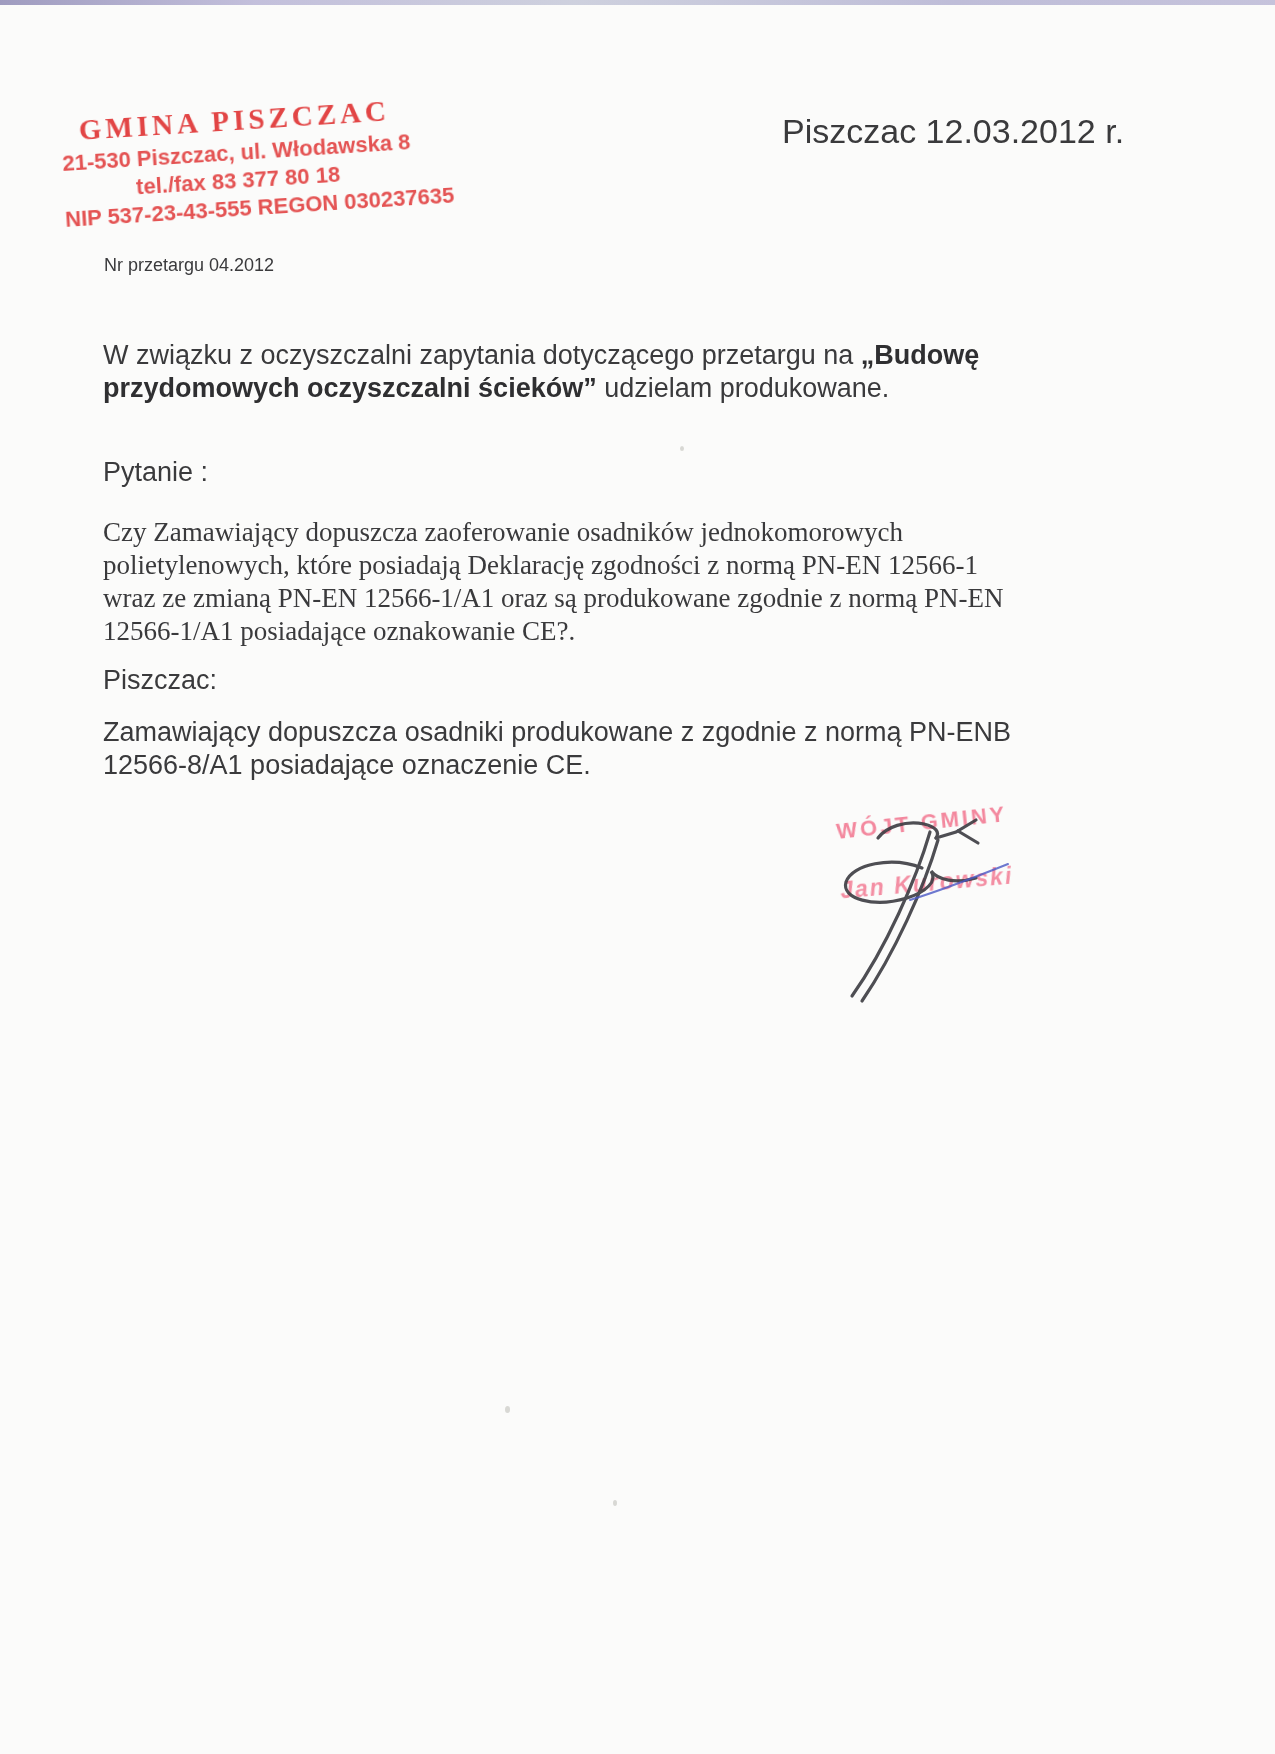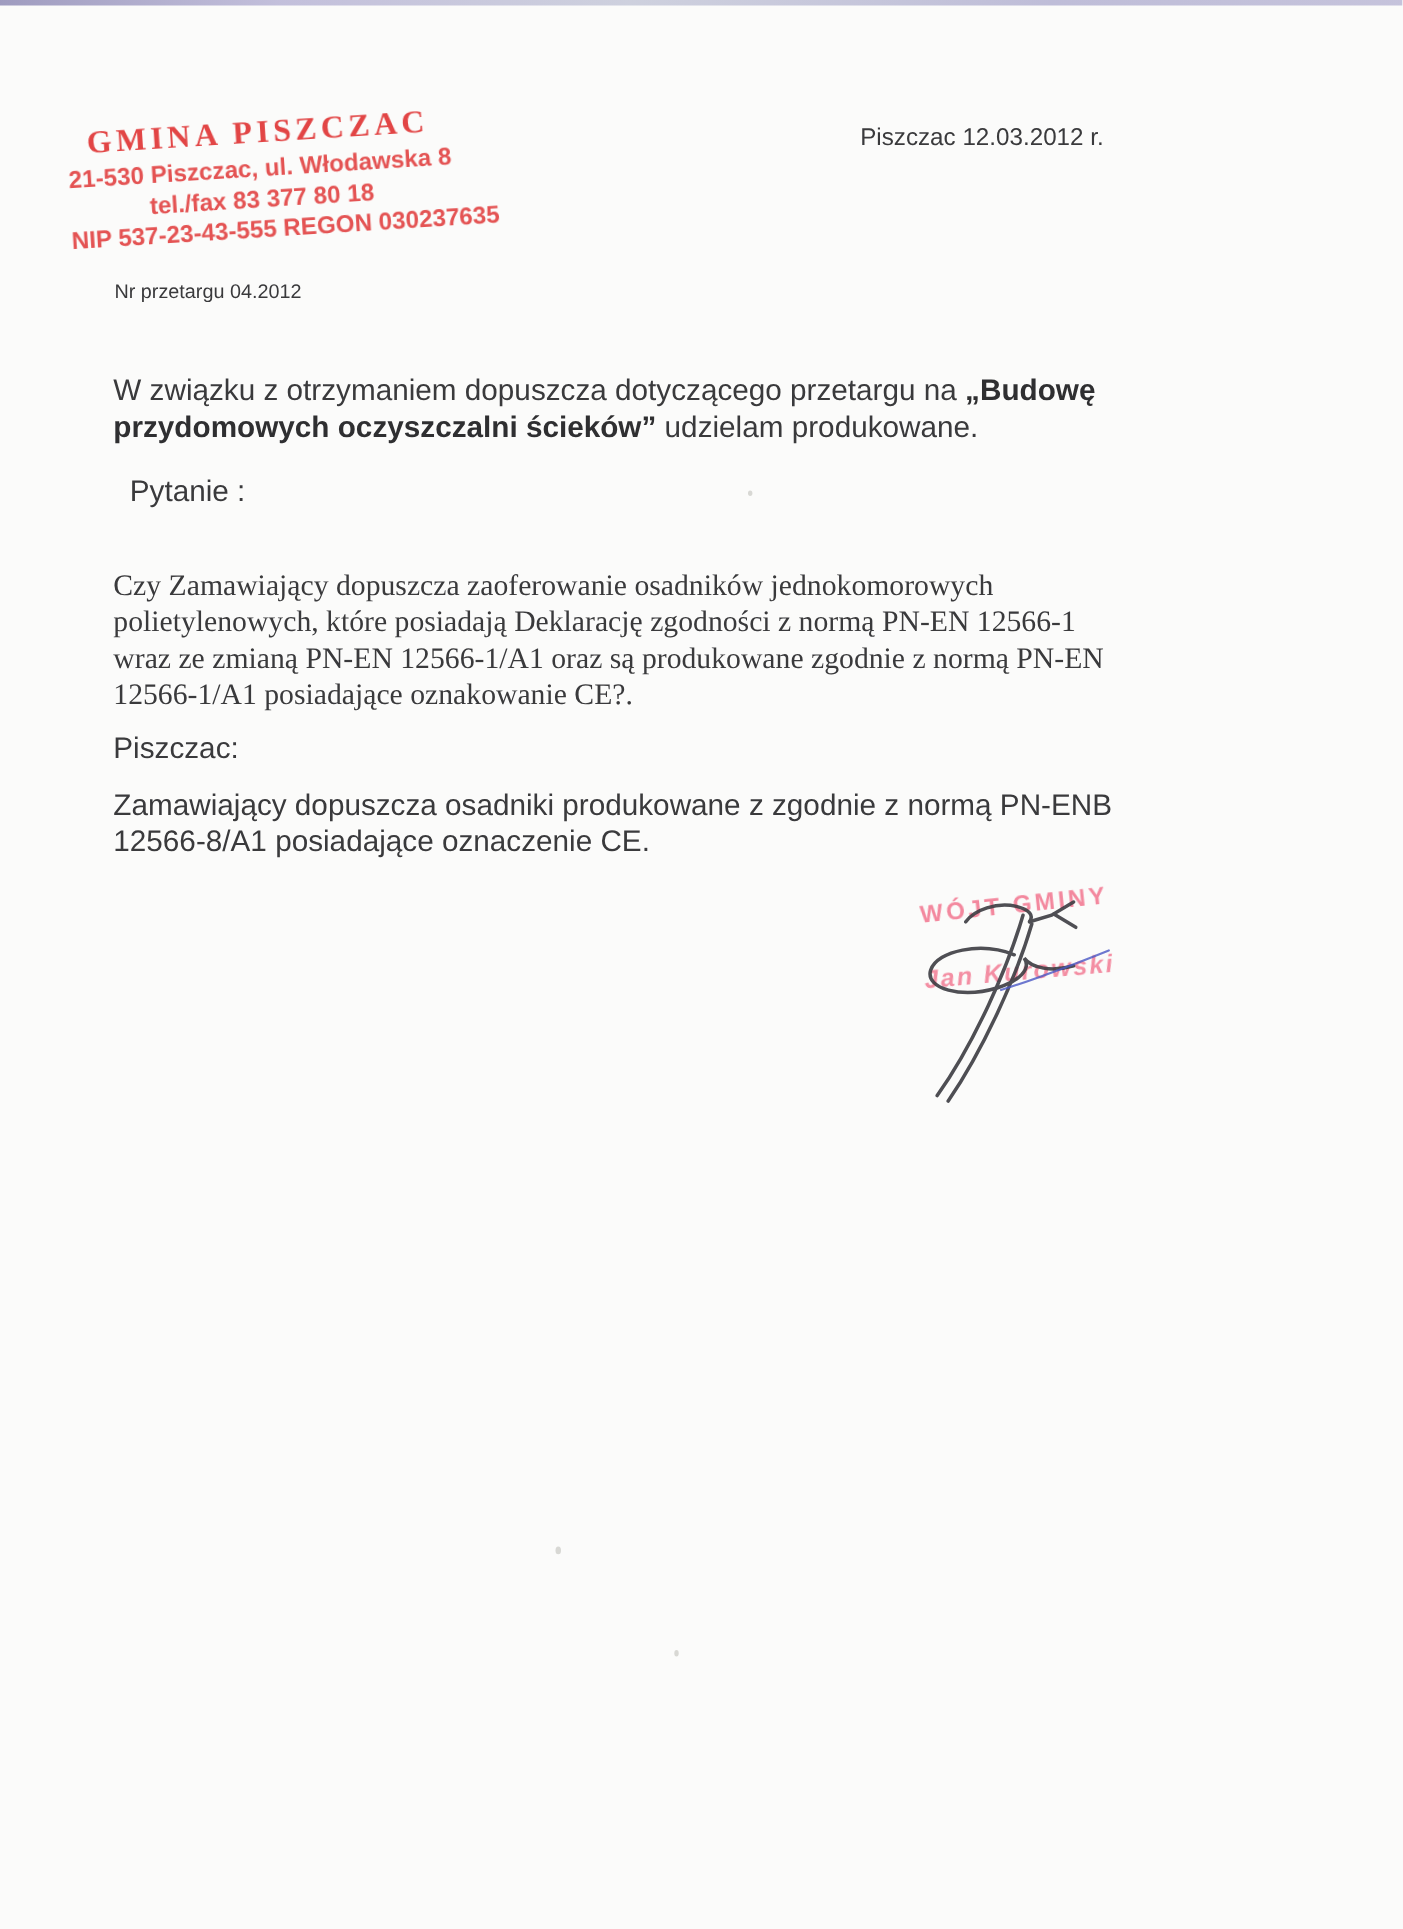--- a/index.html
+++ b/index.html
@@ -49,21 +49,21 @@
   .office-stamp .s2, .office-stamp .s3, .office-stamp .s4 {
     font-size: 22px;
     font-weight: bold;
     white-space: nowrap;
     opacity: 0.92;
   }
   .date-line {
     position: absolute;
     left: 782px;
     top: 112px;
-    font-size: 22px;
+    font-size: 34px;
   }
   .ref-line {
     position: absolute;
     left: 104px;
     top: 255px;
     font-size: 18px;
   }
   .para {
     position: absolute;
     left: 103px;
@@ -126,23 +126,23 @@
   <div class="s1">GMINA PISZCZAC</div>
   <div class="s2">21-530 Piszczac, ul. Włodawska 8</div>
   <div class="s3">tel./fax 83 377 80 18</div>
   <div class="s4">NIP 537-23-43-555  REGON 030237635</div>
 </div>
 
 <div class="date-line">Piszczac 12.03.2012 r.</div>
 
 <div class="ref-line">Nr przetargu 04.2012</div>
 
-<div class="para" style="top: 339px;"><span>W związku z otrzymaniem dopuszcza dotyczącego przetargu na </span><b>„Budowę przydomowych oczyszczalni ścieków”</b><span> udzielam produkowane.</span></div>
+<div class="para" style="top: 339px;"><span>W związku z oczyszczalni zapytania dotyczącego przetargu na </span><b>„Budowę przydomowych oczyszczalni ścieków”</b><span> udzielam produkowane.</span></div>
 
-<div class="label-line" style="top: 431px; margin-left: 15px;">Pytanie :</div>
+<div class="label-line" style="top: 457px;">Pytanie :</div>
 
 <div class="para" style="top: 516px; font-family: Liberation Serif, serif;">Czy Zamawiający dopuszcza zaoferowanie osadników jednokomorowych polietylenowych, które posiadają Deklarację zgodności z normą PN-EN 12566-1 wraz ze zmianą PN-EN 12566-1/A1 oraz są produkowane zgodnie z normą PN-EN 12566-1/A1 posiadające oznakowanie CE?.</div>
 
 <div class="label-line" style="top: 665px;">Piszczac:</div>
 
 <div class="para" style="top: 716px;">Zamawiający dopuszcza osadniki produkowane z zgodnie z normą PN-ENB 12566-8/A1 posiadające oznaczenie CE.</div>
 
 <div class="signature-block">
   <div class="sig-stamp-title">WÓJT GMINY</div>
   <div class="sig-stamp-name">Jan Kurowski</div>

